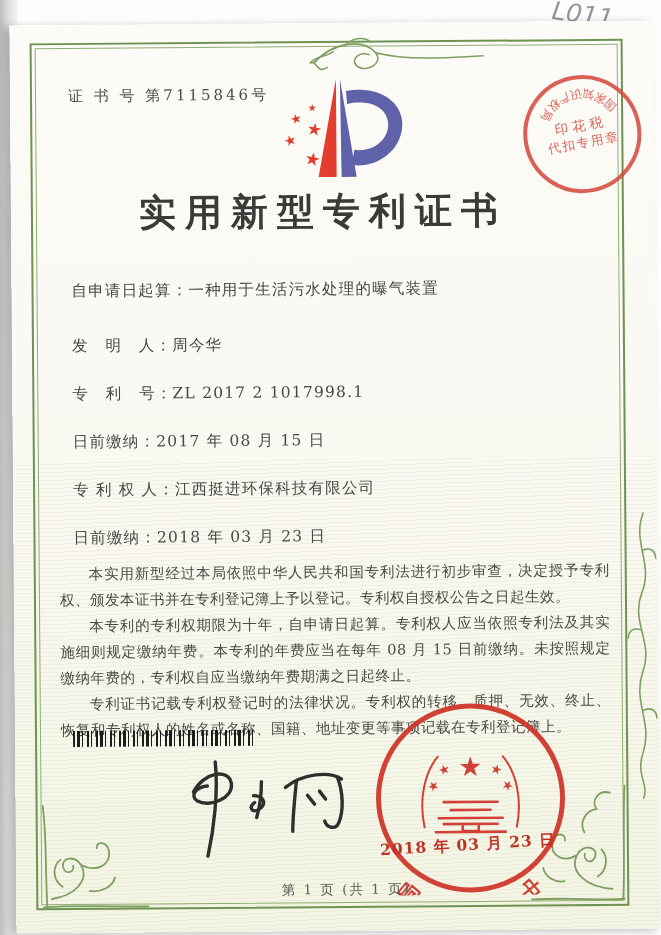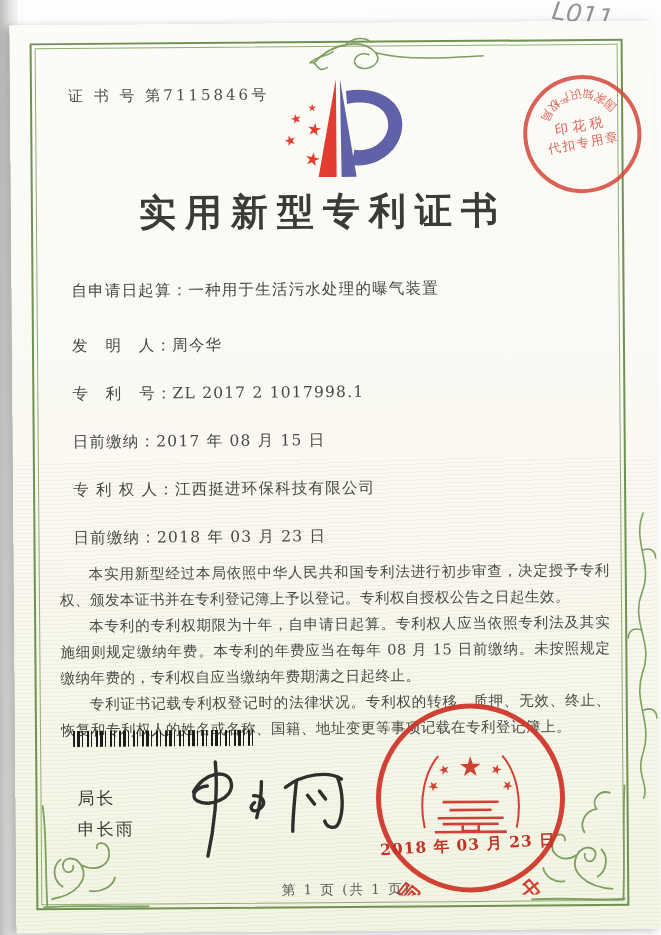--- a/index.html
+++ b/index.html
@@ -114,24 +114,20 @@
     <div class="field" style="top:503px"><span>日前缴纳：</span><span>2018 年 03 月 23 日</span></div>
 
     <div class="paras">
       <p>本实用新型经过本局依照中华人民共和国专利法进行初步审查，决定授予专利权、颁发本证书并在专利登记簿上予以登记。专利权自授权公告之日起生效。</p>
       <p>本专利的专利权期限为十年，自申请日起算。专利权人应当依照专利法及其实施细则规定缴纳年费。本专利的年费应当在每年 08 月 15 日前缴纳。未按照规定缴纳年费的，专利权自应当缴纳年费期满之日起终止。</p>
       <p>专利证书记载专利权登记时的法律状况。专利权的转移、质押、无效、终止、恢复和专利权人的姓名或名称、国籍、地址变更等事项记载在专利登记簿上。</p>
     </div>
 
     <div class="barcode"></div>
 
-    <div class="signer">
-      <div>局长</div>
-      <div>申长雨</div>
-    </div>
 
     <svg class="signature" viewBox="0 0 210 112">
       <g stroke="#2f2f2d" stroke-width="3.4" fill="none" stroke-linecap="round">
         <path d="M28,40 C38,20 64,16 66,32 C68,46 44,56 32,49 C24,44 30,35 42,34"></path>
         <path d="M50,10 C53,40 48,78 42,104"></path>
         <path d="M96,30 C96,44 94,56 91,66"></path>
         <path d="M88,44 C98,44 102,52 93,58 C86,62 83,55 89,51"></path>
         <path d="M120,36 C138,22 164,20 176,28"></path>
         <path d="M131,30 C129,48 127,66 127,80"></path>
         <path d="M172,26 C178,42 178,60 173,72 C170,79 161,77 159,70"></path>

